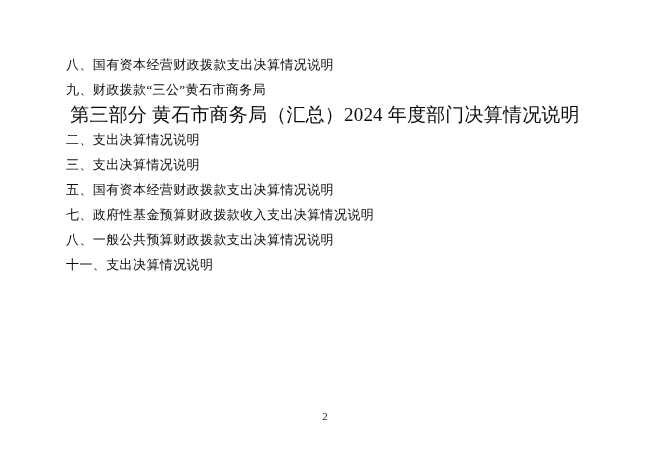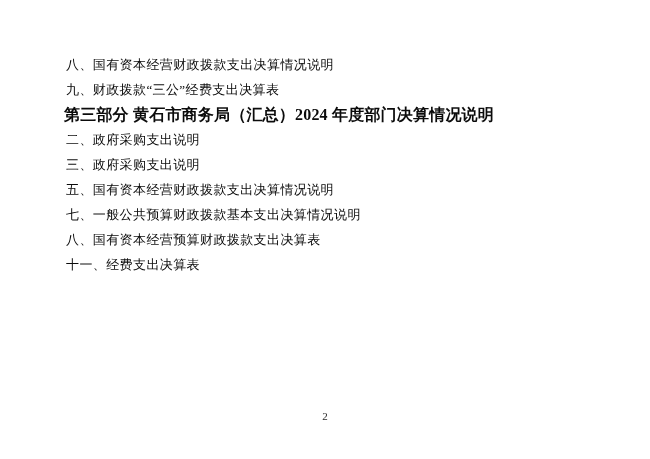--- a/index.html
+++ b/index.html
@@ -22,44 +22,45 @@
     padding: 52px 64px 0 64px;
   }
   .line {
     font-size: 13px;
     line-height: 25px;
     letter-spacing: 0.4px;
     white-space: nowrap;
     color: #0b0b0b;
   }
   .line.heading {
-    font-weight: bold;
+    font-weight: normal;
     letter-spacing: 0.2px;
-    font-size: 16px;
+    font-size: 19px;
+    text-align: center;
   }
   .toc-item {
     margin-left: 2px;
   }
   .page-number {
     position: absolute;
     left: 0;
     right: 0;
     top: 410px;
     text-align: center;
     font-size: 11px;
     color: #2b2b2b;
   }
 </style>
 </head>
 <body>
 
 <div class="page">
   <div class="line toc-item">八、国有资本经营财政拨款支出决算情况说明</div>
-  <div class="line toc-item">九、财政拨款“三公”经费支出决算表</div>
+  <div class="line toc-item">九、财政拨款“三公”黄石市商务局</div>
   <div class="line heading">第三部分  黄石市商务局（汇总）2024 年度部门决算情况说明</div>
-  <div class="line toc-item">二、政府采购支出说明</div>
-  <div class="line toc-item">三、政府采购支出说明</div>
+  <div class="line toc-item">二、支出决算情况说明</div>
+  <div class="line toc-item">三、支出决算情况说明</div>
   <div class="line toc-item">五、国有资本经营财政拨款支出决算情况说明</div>
-  <div class="line toc-item">七、一般公共预算财政拨款基本支出决算情况说明</div>
-  <div class="line toc-item">八、国有资本经营预算财政拨款支出决算表</div>
-  <div class="line toc-item">十一、经费支出决算表</div>
+  <div class="line toc-item">七、政府性基金预算财政拨款收入支出决算情况说明</div>
+  <div class="line toc-item">八、一般公共预算财政拨款支出决算情况说明</div>
+  <div class="line toc-item">十一、支出决算情况说明</div>
   <div class="page-number">2</div>
 </div>
 
 </body></html>

